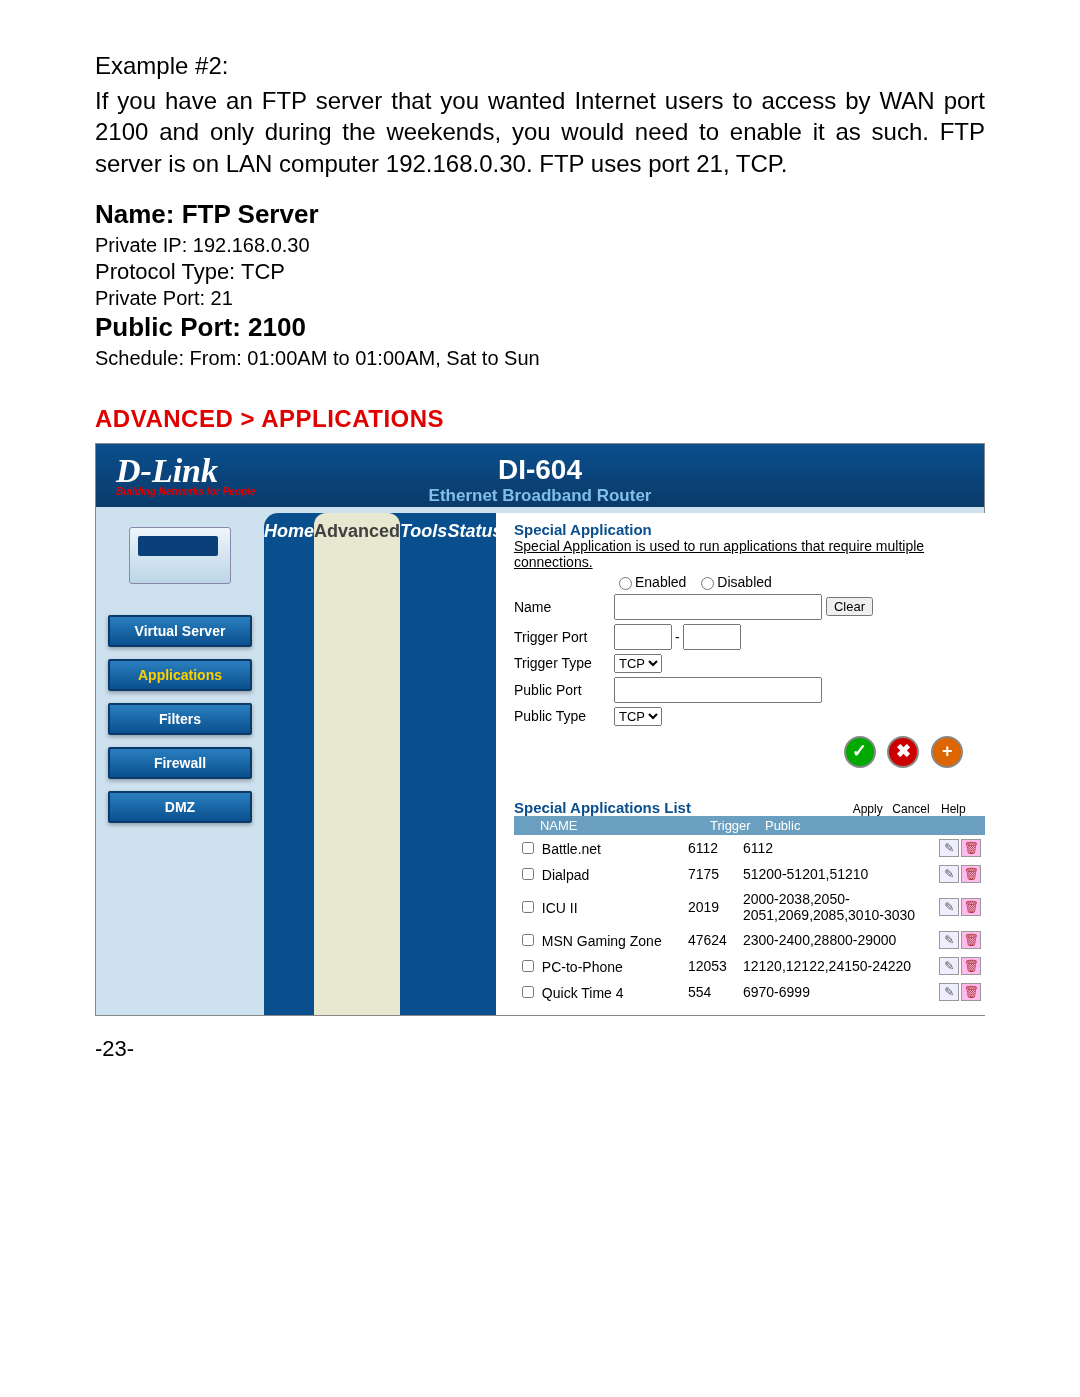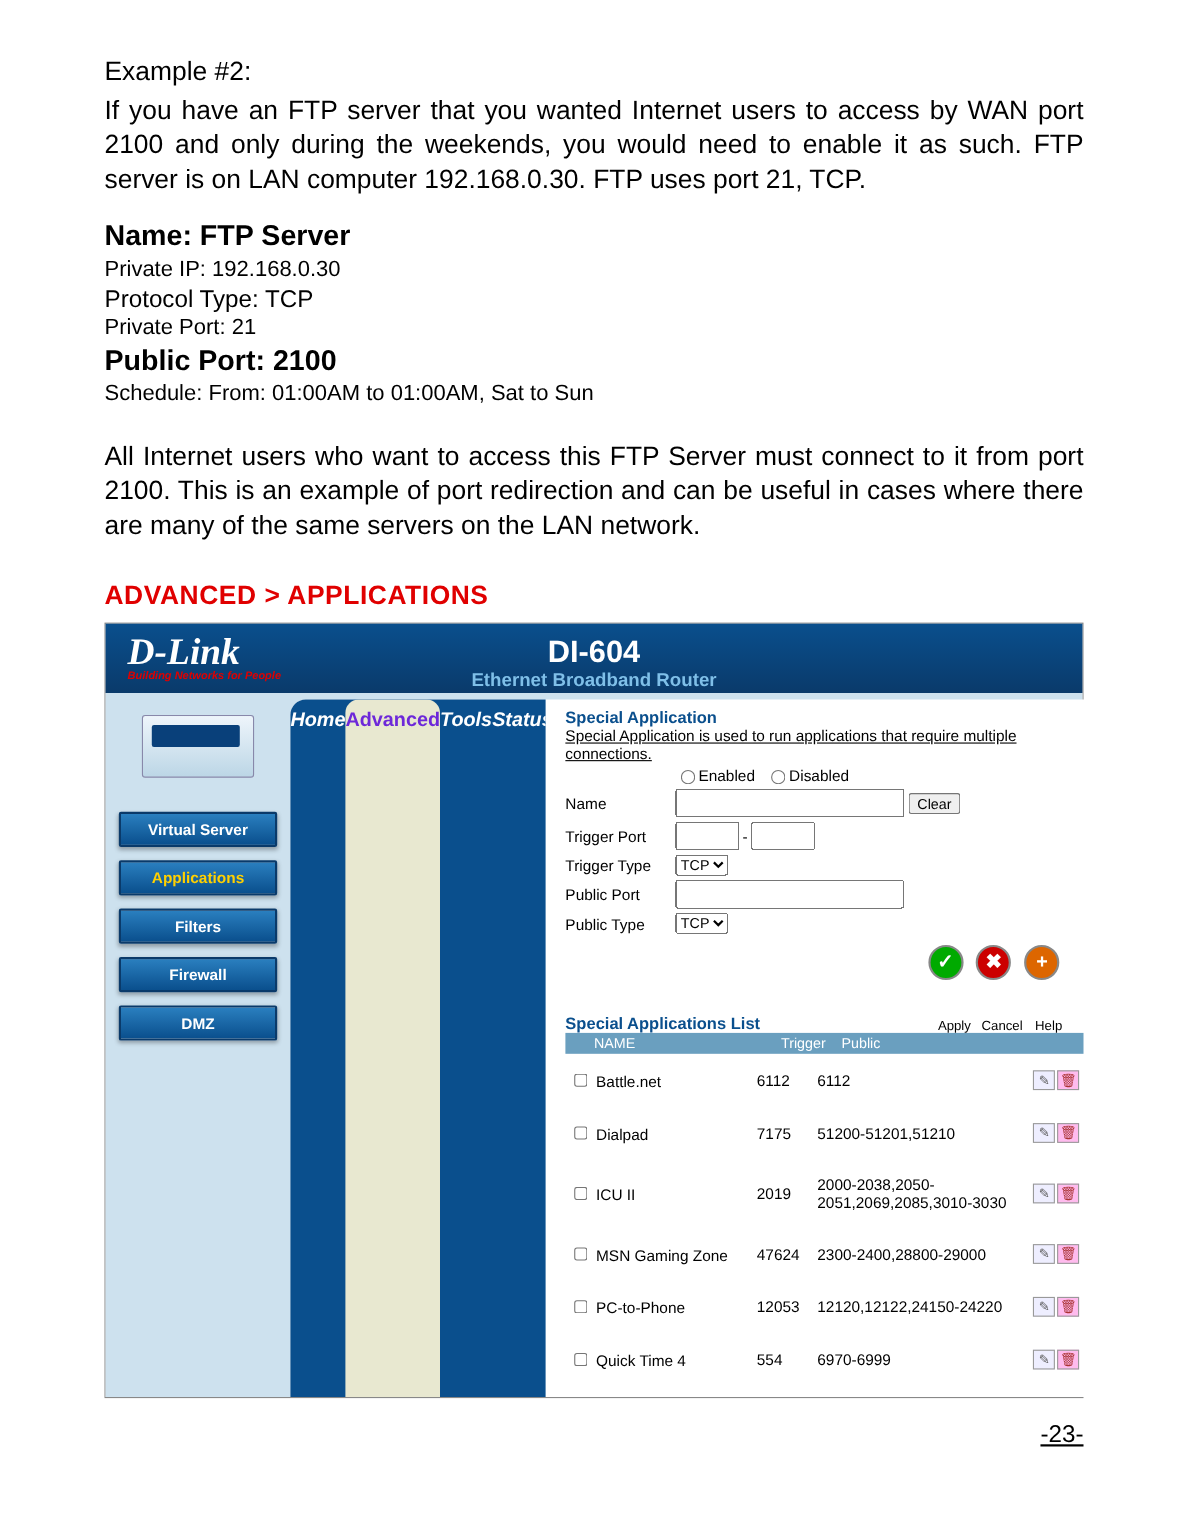--- a/index.html
+++ b/index.html
@@ -140,21 +140,21 @@
     flex: 1;
     text-align: center;
     color: #fff;
     font-weight: bold;
     font-size: 18px;
     padding: 8px 0;
     font-style: italic;
   }
   .ss-tab.active {
     background: #e8e8d0;
-    color: #6d28d9;
+    color: #404040;
     font-style: normal;
     border-top-left-radius: 12px;
     border-top-right-radius: 12px;
   }
   .ss-content {
     padding: 8px 18px 10px 18px;
     font-size: 14px;
   }
   .sp-title {
     color: #0a4f8d;
@@ -219,44 +219,43 @@
     display: flex;
     padding: 2px 4px;
   }
   .col-name { width: 170px; }
   .col-trigger { width: 55px; }
   .col-public { flex: 1; }
   .col-actions { width: 52px; text-align: right; }
   .list-row {
     display: flex;
     font-size: 14px;
-    padding: 15px 4px;
+    padding: 4px 4px;
     align-items: center;
   }
   .list-row .cb {
     margin-right: 4px;
     width: 12px; height: 12px;
   }
   .mini-icon {
     display: inline-block;
     width: 18px; height: 16px;
     font-size: 12px;
     text-align: center;
     line-height: 16px;
     border: 1px solid #999;
     background: #eef;
     color: #555;
     margin-left: 2px;
   }
   .mini-icon.del { color: #a33; background: #fbe; }
   .footer {
-    text-align: right;
+    text-align: left;
     font-size: 22px;
     margin-top: 20px;
-    text-decoration: underline;
   }
   .help-labels {
     text-align: right;
     padding-right: 14px;
     font-size: 12px;
     font-weight: normal;
     margin-top: 32px;
   }
   .help-labels span { display: inline-block; text-align: center; }
 </style>
@@ -268,21 +267,20 @@
   <p class="body-text">Example #2:</p>
   <p class="body-text">If you have an FTP server that you wanted Internet users to access by WAN port 2100 and only during the weekends, you would need to enable it as such. FTP server is on LAN computer 192.168.0.30. FTP uses port 21, TCP.</p>
 
   <p class="bold-line">Name: FTP Server</p>
   <p class="line">Private IP: 192.168.0.30</p>
   <p class="line" style="font-size:22px">Protocol Type: TCP</p>
   <p class="line">Private Port: 21</p>
   <p class="bold-line" style="margin-top:0">Public Port: 2100</p>
   <p class="line">Schedule: From: 01:00AM to 01:00AM, Sat to Sun</p>
 
-  <p class="body-text" style="margin-top:30px">All Internet users who want to access this FTP Server must connect to it from port 2100. This is an example of port redirection and can be useful in cases where there are many of the same servers on the LAN network.</p>
 
   <p class="section-header">ADVANCED &gt; APPLICATIONS</p>
 
   <div class="screenshot">
     <div class="ss-header">
       <div>
         <span class="dlink-logo">D-Link</span>
         <span class="dlink-tag">Building Networks for People</span>
       </div>
       <div class="ss-title">

